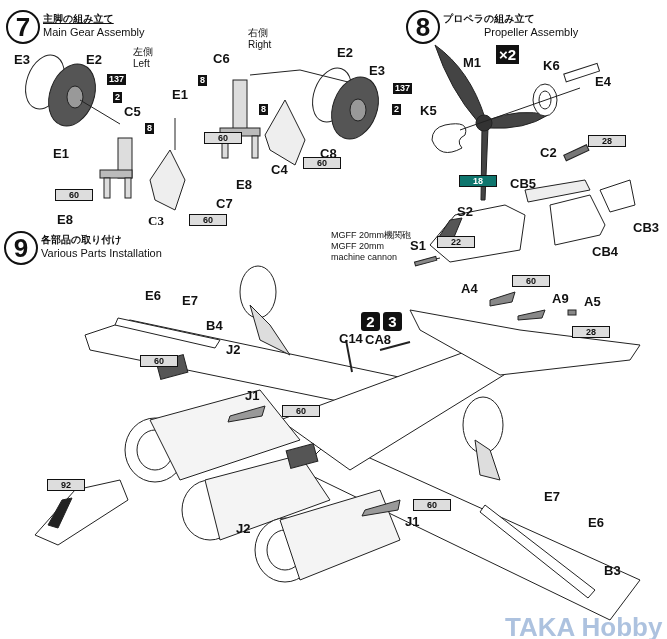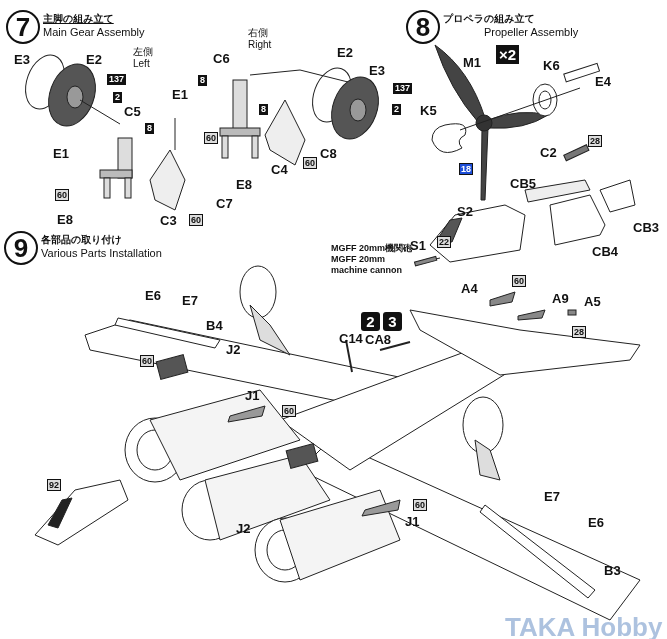--- a/index.html
+++ b/index.html
@@ -3,21 +3,21 @@
 <meta charset="utf-8">
 <style>
   html,body{margin:0;padding:0;background:#fff;}
   body{width:667px;height:639px;position:relative;overflow:hidden;font-family:"Liberation Sans",sans-serif;color:#111;}
   .step-num{position:absolute;width:30px;height:30px;border:2.5px solid #111;border-radius:50%;font-weight:bold;font-size:26px;line-height:30px;text-align:center;font-family:"Liberation Sans",sans-serif;}
   .step-jp{position:absolute;font-size:10px;font-weight:bold;white-space:nowrap;}
   .step-en{position:absolute;font-size:11px;white-space:nowrap;text-align:center;}
   .part{position:absolute;font-weight:bold;font-size:13px;white-space:nowrap;}
   .side{position:absolute;font-size:10px;line-height:12px;white-space:nowrap;}
   .paint-dark{position:absolute;background:#111;color:#fff;font-size:9px;font-weight:bold;padding:0 2px;line-height:11px;}
-  .paint-light{position:absolute;border:1px solid #111;background:#ddd;color:#111;font-size:9px;font-weight:bold;padding:0 1px;line-height:10px;}
+  .paint-light{position:absolute;border:1px solid #111;background:#ddd;color:#111;font-size:9px;font-weight:bold;padding:0 13px;line-height:10px;}
   .qty{position:absolute;background:#111;color:#fff;font-weight:bold;font-size:15px;padding:1px 3px;}
   .marker{position:absolute;background:#111;color:#fff;font-weight:bold;font-size:15px;width:19px;height:19px;border-radius:3px;text-align:center;line-height:19px;}
   .note{position:absolute;font-size:9px;line-height:11px;white-space:nowrap;}
   .watermark{position:absolute;font-size:26px;font-weight:bold;color:#9fb8da;opacity:.85;white-space:nowrap;}
   svg.art{position:absolute;left:0;top:0;}
 </style>
 </head>
 <body>
 
 <svg class="art" width="667" height="639" viewBox="0 0 667 639">
@@ -122,21 +122,21 @@
 <div class="side" style="left:248px;top:27px;">
   <div>右側</div>
   <div>Right</div>
 </div>
 
 <div class="part" style="left:14px;top:52px;">E3</div>
 <div class="part" style="left:86px;top:52px;">E2</div>
 <div class="part" style="left:124px;top:104px;">C5</div>
 <div class="part" style="left:53px;top:146px;">E1</div>
 <div class="part" style="left:57px;top:212px;">E8</div>
-<div class="part" style="left:160px;top:213px;">C3</div>
+<div class="part" style="left:148px;top:213px;font-family:Liberation Serif, serif;">C3</div>
 <div class="part" style="left:216px;top:196px;">C7</div>
 
 <div class="part" style="left:213px;top:51px;">C6</div>
 <div class="part" style="left:172px;top:87px;">E1</div>
 <div class="part" style="left:236px;top:177px;">E8</div>
 <div class="part" style="left:271px;top:162px;">C4</div>
 <div class="part" style="left:320px;top:146px;">C8</div>
 <div class="part" style="left:337px;top:45px;">E2</div>
 <div class="part" style="left:369px;top:63px;">E3</div>
 
@@ -156,24 +156,24 @@
 <div class="part" style="left:463px;top:55px;">M1</div>
 <div class="part" style="left:543px;top:58px;">K6</div>
 <div class="part" style="left:595px;top:48px;margin-top:26px;">E4</div>
 <div class="part" style="left:420px;top:103px;">K5</div>
 <div class="part" style="left:540px;top:145px;">C2</div>
 <div class="part" style="left:510px;top:176px;text-align:right;">CB5</div>
 <div class="part" style="left:633px;top:220px;">CB3</div>
 <div class="part" style="left:457px;top:204px;">S2</div>
 <div class="part" style="left:410px;top:238px;">S1</div>
 <div class="part" style="left:592px;top:244px;">CB4</div>
-<div class="paint-light" style="left:459px;top:163px;background:#1d4ed8;color:#fff;">18</div>
+<div class="paint-light" style="left:459px;top:175px;background:#0f766e;color:#fff;">18</div>
 <div class="paint-light" style="left:588px;top:135px;">28</div>
 <div class="paint-light" style="left:437px;top:236px;">22</div>
-<div class="note" style="left:331px;top:243px;font-weight:bold;">
+<div class="note" style="left:331px;top:230px;">
   <div>MGFF 20mm機関砲</div>
   <div>MGFF 20mm</div>
   <div>machine cannon</div>
 </div>
 
 <div class="part" style="left:145px;top:288px;">E6</div>
 <div class="part" style="left:182px;top:293px;">E7</div>
 <div class="part" style="left:206px;top:318px;">B4</div>
 <div class="part" style="left:226px;top:342px;">J2</div>
 <div class="part" style="left:339px;top:331px;text-align:center;">C14</div>

